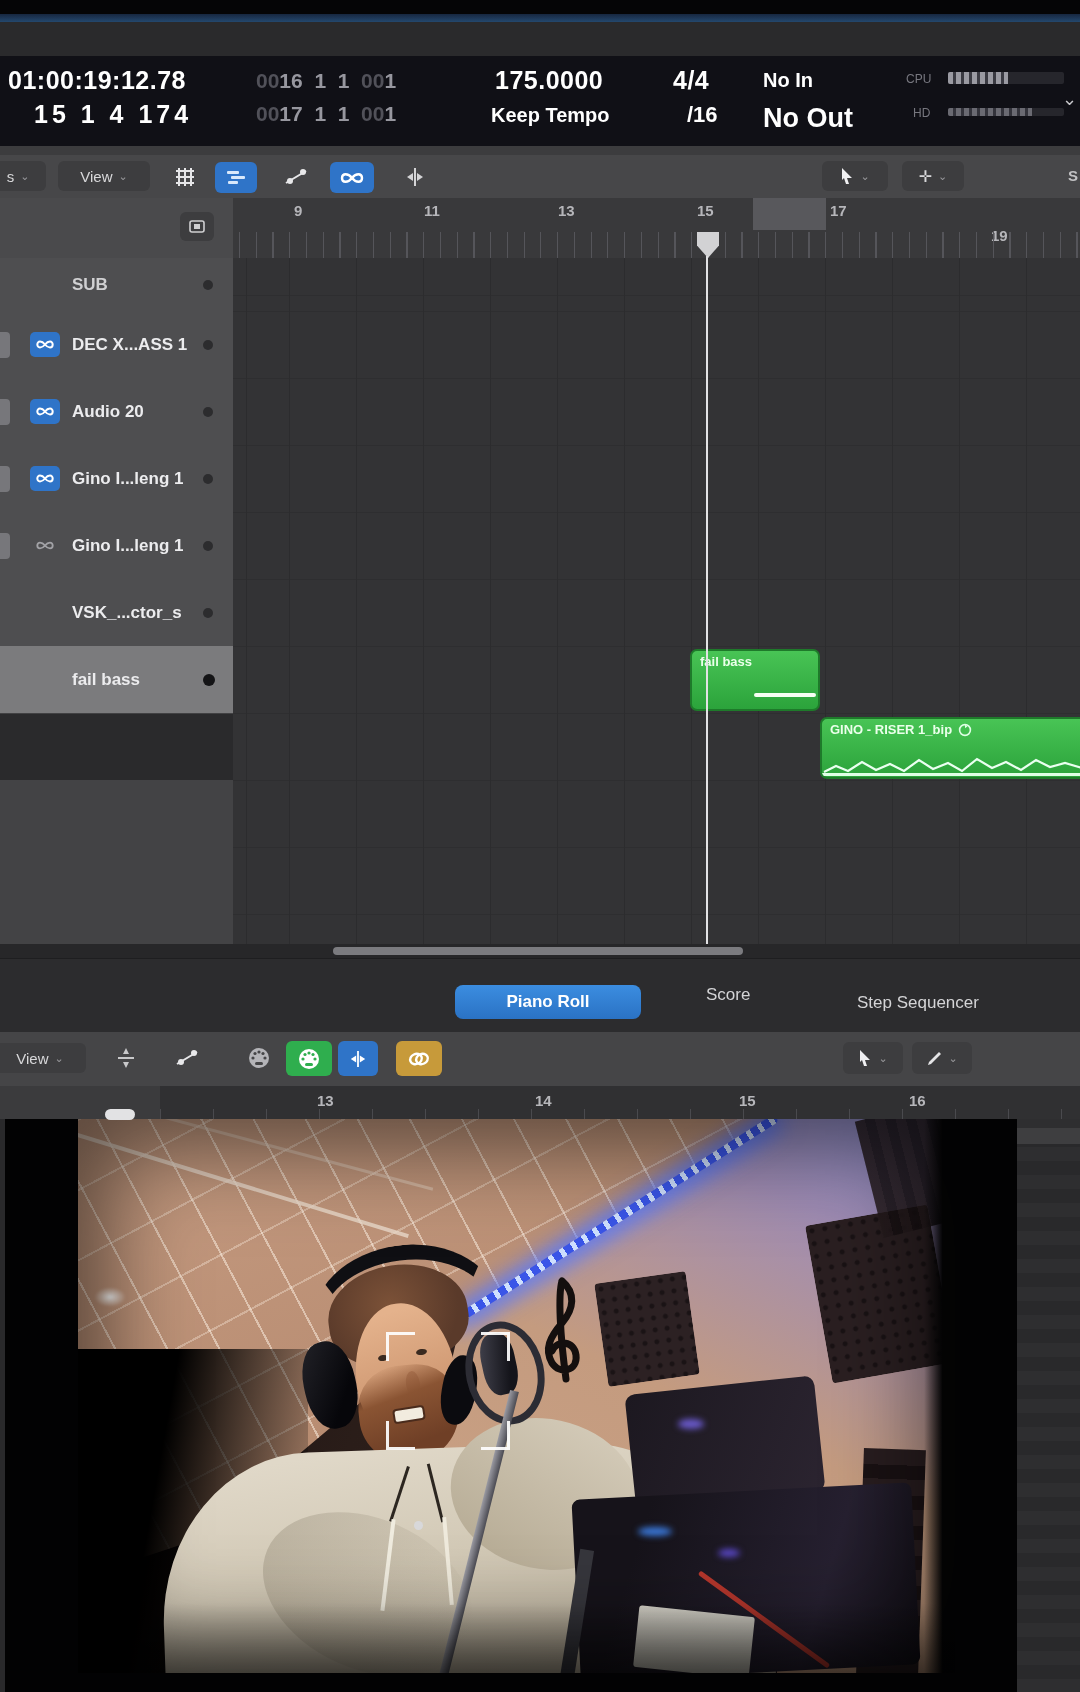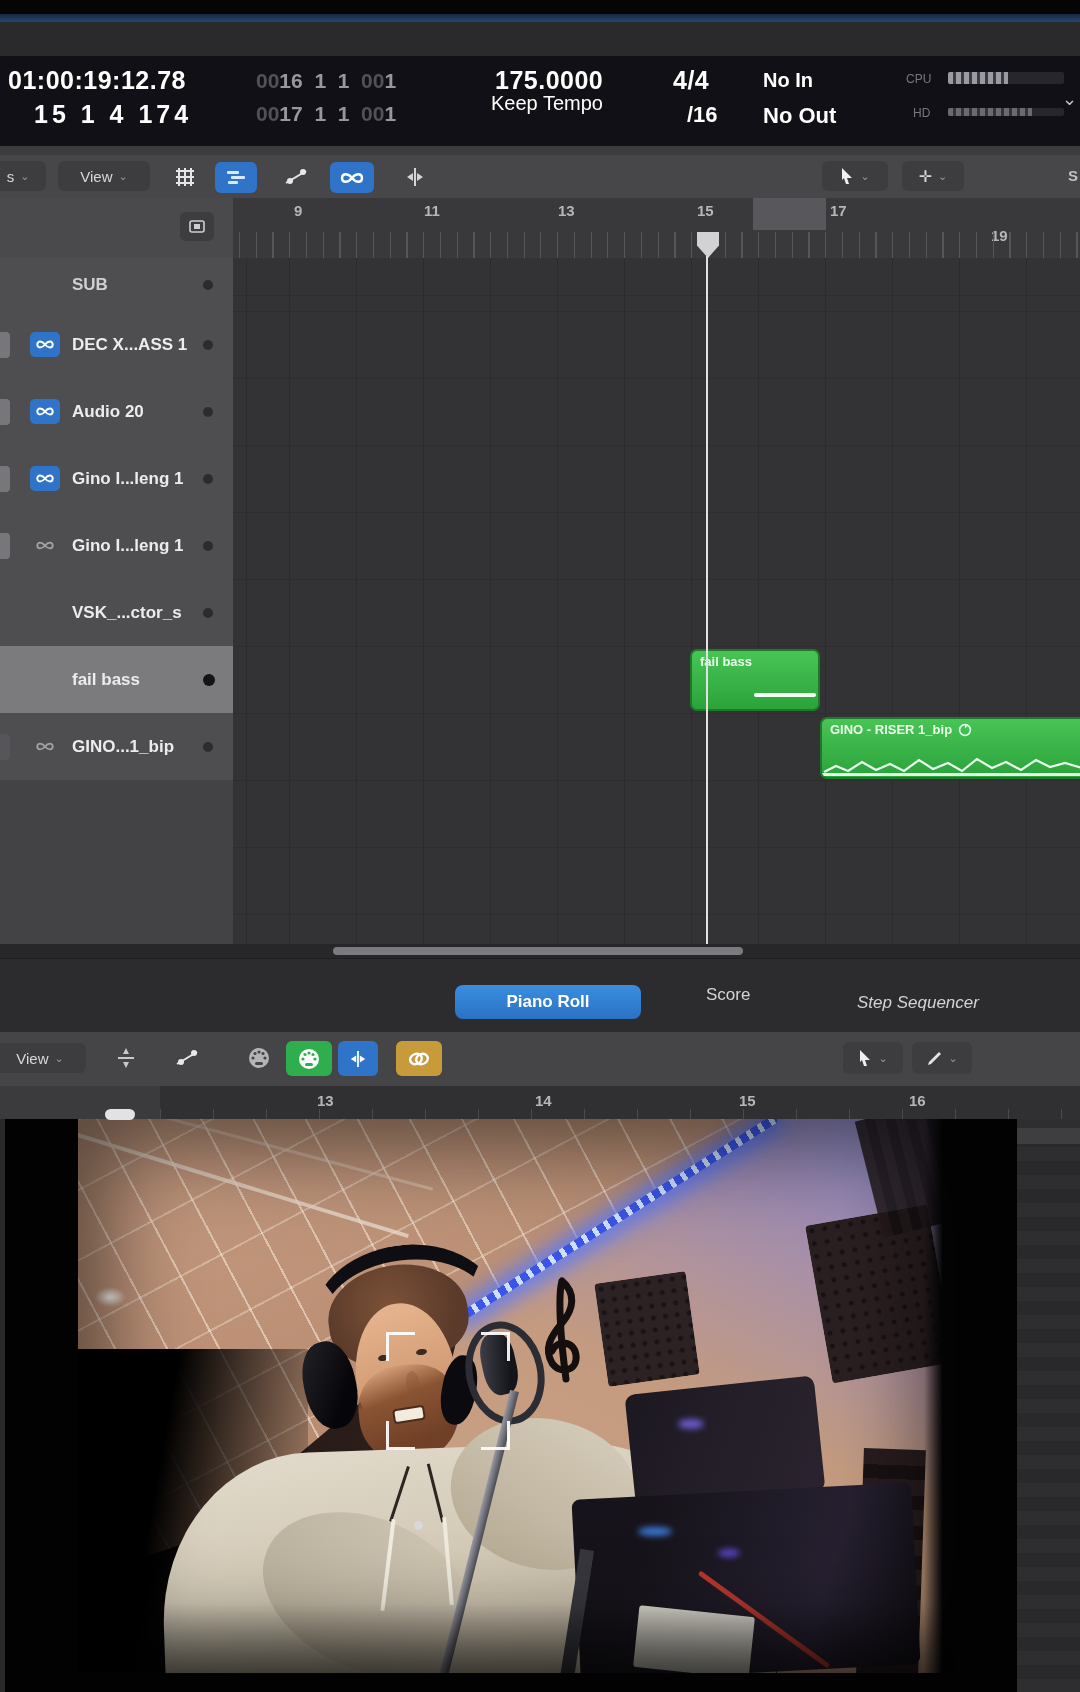--- a/index.html
+++ b/index.html
@@ -59,25 +59,25 @@
   <div class="abs" style="left:0;top:0;width:1080px;height:14px;background:#050506;"></div>
   <div class="abs" style="left:0;top:14px;width:1080px;height:8px;background:linear-gradient(#17273f,#24486e);"></div>
 
 
   <div class="abs lcd">
     <span class="big" style="left:8px;top:10px;">01:00:19:12.78</span>
     <span class="big" style="left:34px;top:44px;letter-spacing:4px;">15 1 4 174</span>
     <span class="mid" style="left:256px;top:13px;"><i class="dim" style="font-style:normal">00</i><i class="ghost" style="font-style:normal">16  1  1</i>  <i class="dim" style="font-style:normal">00</i><i class="ghost" style="font-style:normal">1</i></span>
     <span class="mid" style="left:256px;top:46px;"><i class="dim" style="font-style:normal">00</i><i class="ghost" style="font-style:normal">17  1  1</i>  <i class="dim" style="font-style:normal">00</i><i class="ghost" style="font-style:normal">1</i></span>
     <span class="big" style="left:495px;top:10px;">175.0000</span>
-    <span style="left:491px;top:36px;font-size:20px;font-weight:normal;">Keep Tempo</span>
+    <span style="left:491px;top:48px;font-size:20px;font-weight:bold;">Keep Tempo</span>
     <span class="big" style="left:673px;top:10px;">4/4</span>
     <span style="left:687px;top:46px;font-size:22px;font-weight:bold;">/16</span>
     <span style="left:763px;top:13px;font-size:20px;font-weight:bold;">No In</span>
-    <span style="left:763px;top:47px;font-size:22px;font-weight:bold;">No Out</span>
+    <span style="left:763px;top:47px;font-size:27px;font-weight:bold;">No Out</span>
     <span style="left:906px;top:16px;font-size:12px;color:#77777f;">CPU</span>
     <div class="meter" style="left:948px;top:16px;width:116px;height:12px;">
         <i style="width:52%;"></i>
       </div>
     <span style="left:913px;top:50px;font-size:12px;color:#77777f;">HD</span>
     <div class="meter" style="left:948px;top:52px;width:116px;height:8px;">
         <i style="width:72%;background:repeating-linear-gradient(90deg,#6a6a72 0 5px,#33333b 5px 8px);"></i>
       </div>
     <span style="left:1062px;top:32px;font-size:18px;color:#c8c8cc;">⌄</span>
   </div>
@@ -204,30 +204,20 @@
     <span class="name">Gino I...leng 1</span>
     <span class="dot"></span>
   </div>
   <div class="trow" style="top:579px;height:67px;">
     <span class="name">VSK_...ctor_s</span>
     <span class="dot"></span>
   </div>
   <div class="trow" style="top:646px;height:67px;background:#7b7b7d;">
     <span class="name">fail bass</span>
     <span class="dot" style="background:#141416;width:12px;height:12px;"></span>
-  </div>
-  <div class="trow" style="top:713px;height:67px;">
-    <span class="sliver" style="background:#55555a;"></span>
-    <span class="flexic">
-        <svg width="20" height="13" viewBox="0 0 26 16">
-          <path d="M3 8 C3 3 9 3 13 8 C17 13 23 13 23 8 C23 3 17 3 13 8 C9 13 3 13 3 8 Z" fill="none" stroke="#a2a2a6" stroke-width="2.4"></path>
-        </svg>
-      </span>
-    <span class="name">GINO...1_bip</span>
-    <span class="dot"></span>
   </div>
   <div class="abs" style="left:0;top:780px;width:233px;height:164px;background:#434345;"></div>
 
   <div class="abs" style="left:233px;top:258px;width:847px;height:686px;background:#333335;
        background-image:repeating-linear-gradient(90deg,#2c2c2e 0 1px,transparent 1px 67px),repeating-linear-gradient(180deg,#2e2e30 0 1px,transparent 1px 67px);
        background-position:56px 0px,0px 53px;">
     <div class="region" style="left:457px;top:391px;width:130px;height:62px;">
       <span class="rlabel">fail bass</span>
       <div class="abs" style="left:62px;top:42px;width:62px;height:4px;background:#f6fff4;border-radius:2px;"></div>
     </div>
@@ -250,21 +240,21 @@
 
   <div class="abs" style="left:0;top:944px;width:1080px;height:14px;background:#272729;">
     <div style="position:absolute;left:333px;top:3px;width:410px;height:8px;background:#7b7b7f;border-radius:4px;"></div>
   </div>
 
   <div class="abs" style="left:0;top:958px;width:1080px;height:74px;background:#2c2c2e;border-top:1px solid #1e1e20;">
     <div class="btn" style="left:455px;top:26px;width:186px;height:34px;background:linear-gradient(#3b8de0,#2a72c4);border-radius:8px;font-size:17px;font-weight:bold;color:#fff;">
       <span>Piano Roll</span>
     </div>
     <span class="tabtxt" style="left:706px;top:26px;">Score</span>
-    <span class="tabtxt" style="left:857px;top:34px;font-style:italic;">Step Sequencer</span>
+    <span class="tabtxt" style="left:857px;top:34px;">Step Sequencer</span>
   </div>
 
   <div class="abs tbar" style="top:1032px;height:54px;background:#454547;">
     <div class="btn btn-dark" style="left:-6px;top:11px;width:92px;height:30px;">
       <span>View</span>
       <span class="chev">⌄</span>
     </div>
     <div class="btn" style="left:104px;top:12px;width:44px;height:28px;">
       <svg width="20" height="20" viewBox="0 0 20 20">
           <path d="M2 10h16" stroke="#c8c8ca" stroke-width="2"></path>

